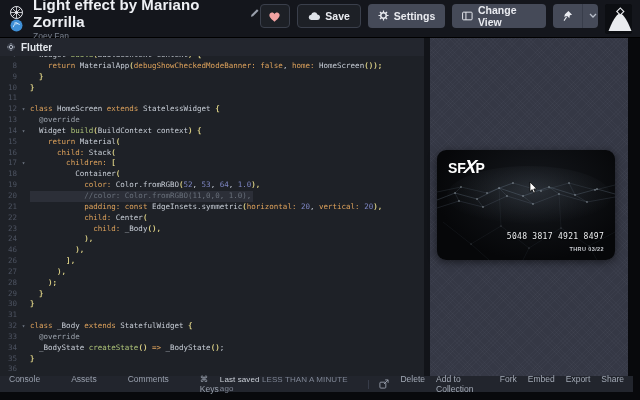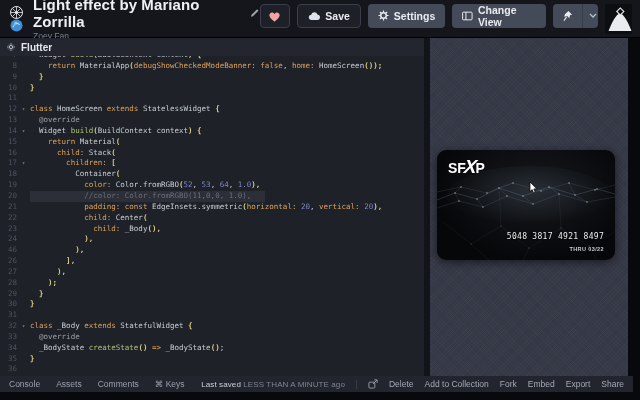--- a/index.html
+++ b/index.html
@@ -27,21 +27,21 @@
   .middle{position:absolute;top:38px;left:0;height:338px;width:640px}
   .editor{position:absolute;left:0;top:0;width:496px;height:338px;background:#1e2127}
   .tabbar{height:18px;background:#23262e;display:flex;align-items:center;padding:0 6px;font-size:10px;font-weight:bold;color:#e4e7ec;gap:5px}
   .tab-collapse{margin-left:auto;width:17px;height:13px;background:#2e323c;border-radius:2px;display:flex;align-items:center;justify-content:center;cursor:pointer}
   .code{position:relative;height:320px;overflow:hidden;font-family:"DejaVu Sans Mono",monospace;font-size:7.5px;padding-top:1px}
   .line{height:10.85px;line-height:10.85px;display:flex;white-space:pre;padding-left:2px}
   .line.clip{margin-top:-7px}
   .ln{width:15px;text-align:right;color:#4c5260;flex:none}
   .fold{width:13px;text-align:center;color:#6d7480;font-size:6px;flex:none}
   .txt{white-space:pre}
-  .txt.hl{background:#2c2f38;padding-right:14px}
+  .txt.hl{background:#2c2f38;padding-right:2px}
   .tk-k{color:#dfa35c}
   .tk-t{color:#c9cfd8}
   .tk-f{color:#afc579}
   .tk-n{color:#7d85c2}
   .tk-c{color:#69707b}
   .tk-b{color:#d8cd84;font-weight:bold}
   .tk-p{color:#c9cfd8}
   .tk-a{color:#9aa1ab}
   .scrollbar{position:absolute;right:3px;top:8px;width:4px;height:85px;background:#4a505d;border-radius:2px;cursor:pointer}
 
@@ -53,21 +53,21 @@
   .card{position:absolute;left:7px;top:112px;width:178px;height:110px;border-radius:9px;background:radial-gradient(ellipse at 55% 35%,#15181d 0%,#060709 72%);overflow:hidden;box-shadow:0 2px 8px rgba(0,0,0,.55)}
   .card-brand{position:absolute;left:11px;top:6px;color:#fff;font-weight:bold;font-size:14px;display:flex;align-items:baseline;line-height:1.2}
   .card-brand .bx{font-size:19px;font-style:italic;margin:0 -1.5px;display:inline-block;transform:skewX(-6deg)}
   .mesh{position:absolute;inset:0}
   .card-number{position:absolute;right:11px;bottom:19px;color:#eceef0;font-family:"DejaVu Sans Mono",monospace;font-weight:normal;font-size:8px;letter-spacing:.3px;text-shadow:0 1px 1px #000}
   .card-thru{position:absolute;right:11px;bottom:8px;color:#c9ccd1;font-size:5.5px;font-weight:bold;letter-spacing:.4px}
   .cursor{position:absolute;left:92px;top:32px}
 
   
   .footer{position:absolute;top:376px;left:0;width:633px;height:16px;background:#22252d;display:flex;align-items:center;font-size:8.5px;color:#99a0ad;padding:0 9px;box-sizing:border-box}
-  .ftabs{display:flex;gap:16px}
+  .ftabs{display:flex;gap:31px}
   .ftab{cursor:pointer}
   .fright{margin-left:auto;display:flex;align-items:center;gap:11px}
   .lastsaved{font-size:8px;letter-spacing:.1px}
   .ls-pre{color:#ccd1d9}
   .ls-dim{color:#7e8594}
   .vdiv{width:1px;height:9px;background:#373c49}
   .factions{display:flex;gap:11px}
   .faction{cursor:pointer;color:#a3aab6}
   .icon-btn{display:flex;align-items:center;cursor:pointer}
 </style>

